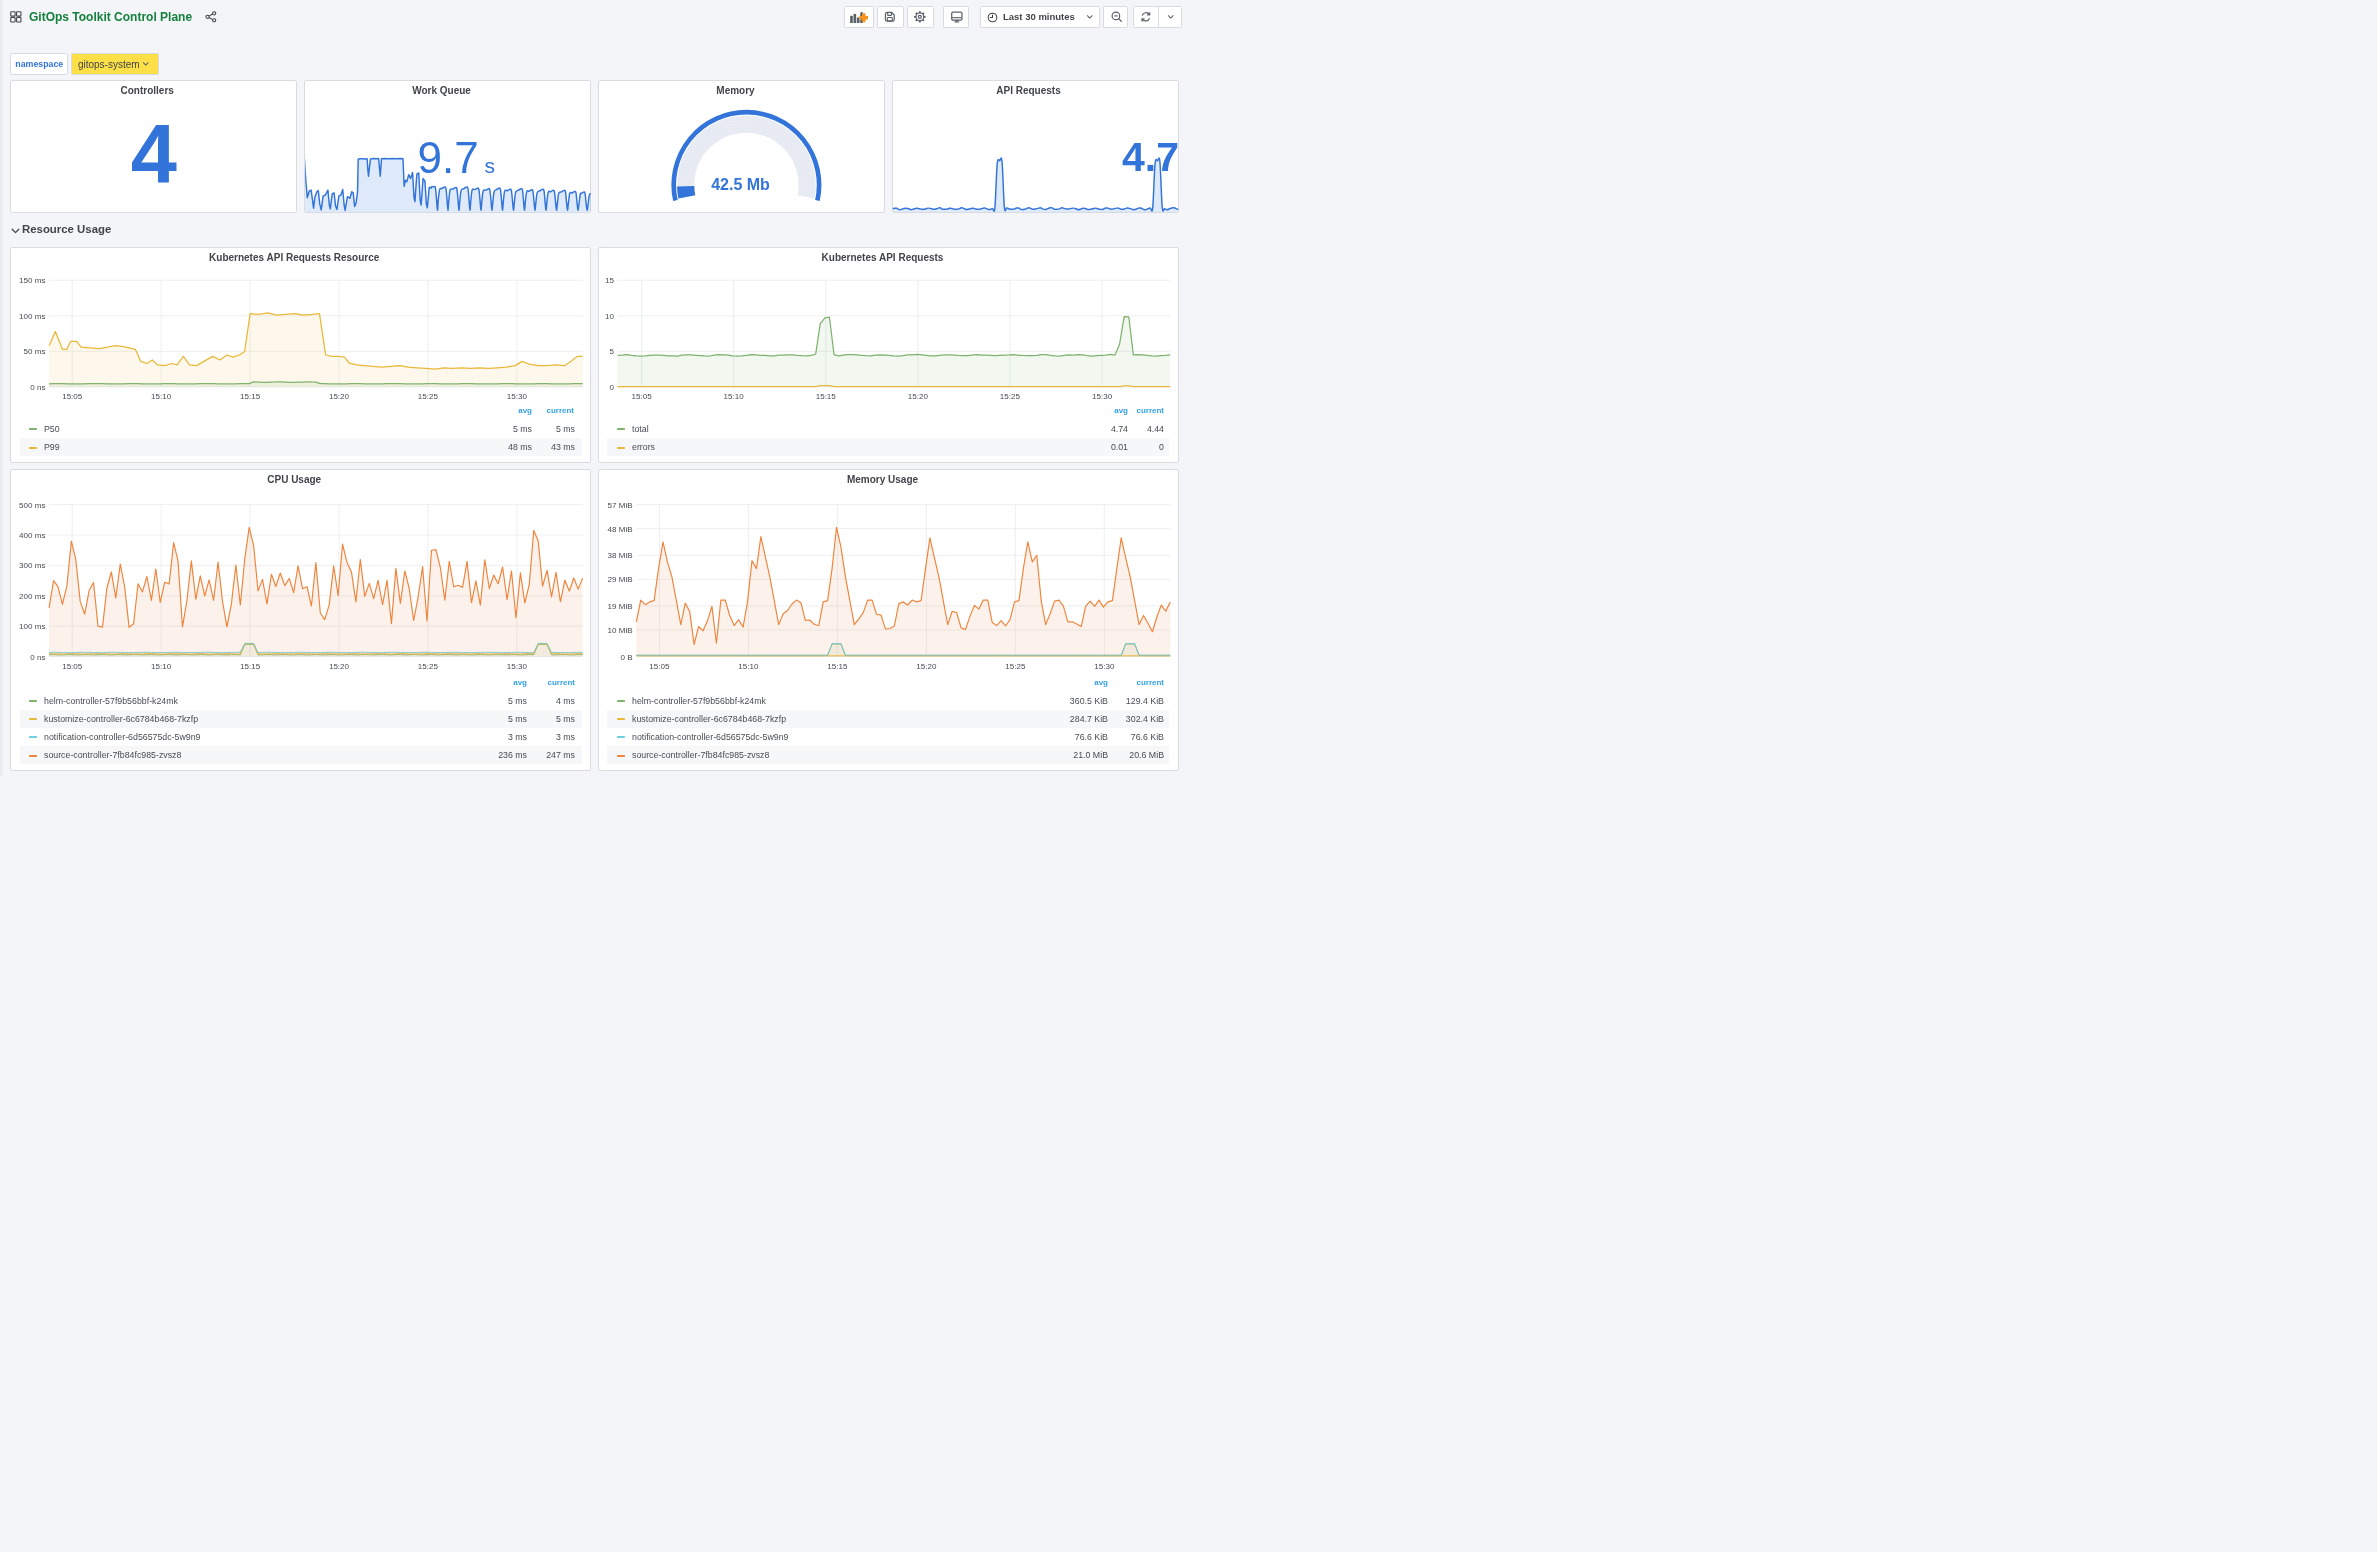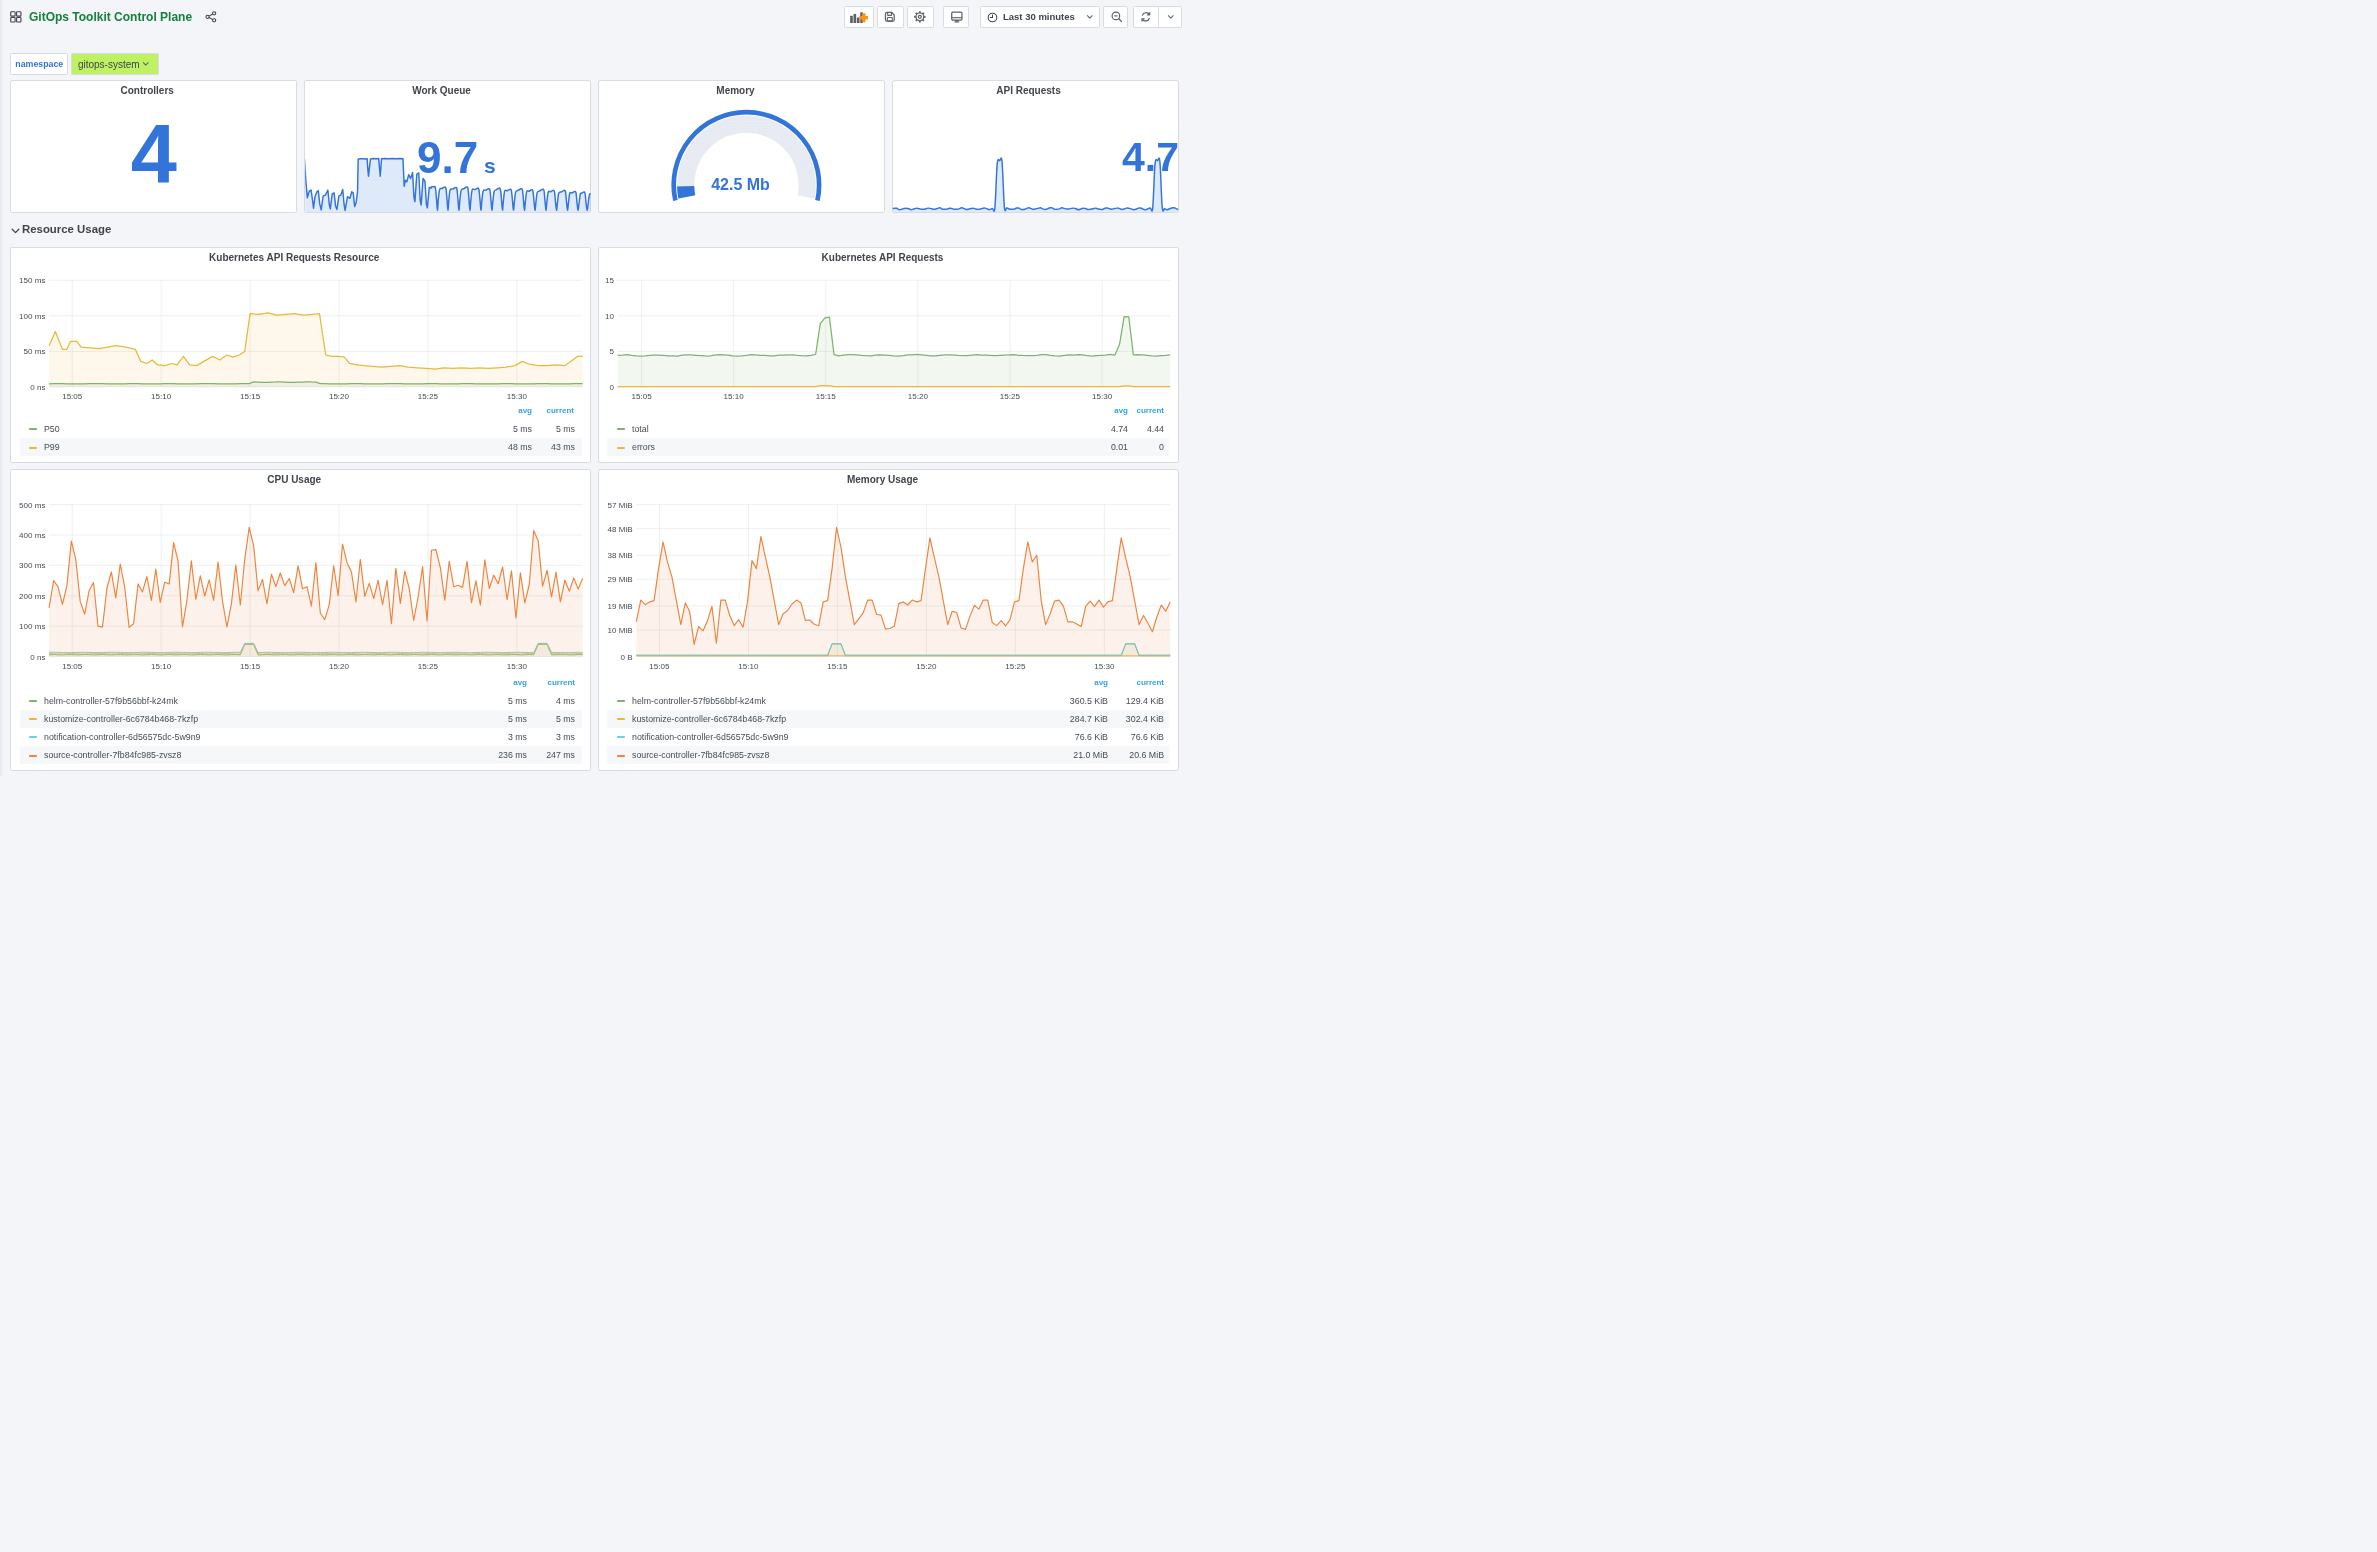--- a/index.html
+++ b/index.html
@@ -72,21 +72,21 @@
 <svg style="position:absolute;left:1140px;top:11px" width="11.7" height="11.7" viewBox="0 0 16 16" fill="none">
     <path d="M3.1 6.3 A5.4 5.4 0 0 1 12.9 4.9" stroke="#5a6169" stroke-width="1.7" fill="none"></path>
     <path d="M13.3 1.6 v3.6 h-3.6" stroke="#5a6169" stroke-width="1.7" fill="none" stroke-linejoin="round"></path>
     <path d="M12.9 9.7 A5.4 5.4 0 0 1 3.1 11.1" stroke="#5a6169" stroke-width="1.7" fill="none"></path>
     <path d="M2.7 14.4 v-3.6 h3.6" stroke="#5a6169" stroke-width="1.7" fill="none" stroke-linejoin="round"></path>
   </svg>
 <svg style="position:absolute;left:1166px;top:12px" width="9.5" height="9.5" viewBox="0 0 16 16" fill="none">
     <path d="M4 6.2 L8 10.2 L12 6.2" stroke="#5a6169" stroke-width="1.7" stroke-linecap="round" stroke-linejoin="round"></path>
   </svg>
 <div style="position:absolute;left:10.3px;top:53px;width:58px;height:22px;background:#fff;border:0.7px solid #d8dbe0;border-radius:1.5px;display:flex;align-items:center;justify-content:center;font-size:8.8px;font-weight:700;color:#3274d9">namespace</div>
-<div style="position:absolute;left:71px;top:53px;width:88px;height:22px;background:#bef264;border:0.7px solid #d8dbe0;border-radius:1.5px;display:flex;align-items:center;font-size:10px;color:#41444b">
+<div style="position:absolute;left:71px;top:53px;width:88px;height:22px;background:#fde047;border:0.7px solid #d8dbe0;border-radius:1.5px;display:flex;align-items:center;font-size:10px;color:#41444b">
     <span style="margin-left:5.9px">gitops-system</span>
   </div>
 <svg style="position:absolute;left:141px;top:59px" width="9.5" height="9.5" viewBox="0 0 16 16" fill="none">
     <path d="M4 6.2 L8 10.2 L12 6.2" stroke="#5a6169" stroke-width="1.7" stroke-linecap="round" stroke-linejoin="round"></path>
   </svg>
 <div class="panel" style="left:10.3px;top:80px;width:287px;height:133px"></div>
 <div class="ptitle" style="left:3.7px;top:85px;width:287px">Controllers</div>
 <div class="panel" style="left:304px;top:80px;width:287px;height:133px"></div>
 <div class="ptitle" style="left:298px;top:85px;width:287px">Work Queue</div>
 <div class="panel" style="left:598px;top:80px;width:287px;height:133px"></div>
@@ -115,21 +115,21 @@
         <rect width="4" height="4" fill="#e9ecf2"></rect>
         <circle cx="1" cy="1" r="0.45" fill="#ccd8ee"></circle>
         <circle cx="3" cy="3" r="0.45" fill="#ccd8ee"></circle>
       </pattern>
     </defs>
     <path d="M922.02,273.92 A99.30,99.30 0 1 1 1115.98,273.92" fill="none" stroke="#3274d9" stroke-width="6.4"></path>
     <path d="M937.61,268.86 A83.00,83.00 0 1 1 1100.39,268.86" fill="none" stroke="url(#dots)" stroke-width="23.5"></path>
     <path d="M937.61,268.86 A83.00,83.00 0 0 1 936.02,254.34" fill="none" stroke="#3274d9" stroke-width="23.5"></path>
 </svg>
 <div style="position:absolute;left:10.3px;top:127px;width:287px;text-align:center;font-size:83px;font-weight:700;color:#3274d9;line-height:56px">4</div>
-<div style="position:absolute;left:304px;top:143px;width:287px;text-align:center;font-weight:700;color:#3274d9;font-size:44px;padding-left:17.6px;box-sizing:border-box;line-height:29px">9.7<span style="font-size:21px"> s</span></div>
+<div style="position:absolute;left:304px;top:143px;width:287px;text-align:center;font-weight:400;color:#3274d9;font-size:44px;padding-left:17.6px;box-sizing:border-box;line-height:29px">9.7<span style="font-size:21px"> s</span></div>
 <div style="position:absolute;left:598px;top:178px;width:285px;text-align:center;font-size:16px;font-weight:700;color:#3274d9;line-height:14.6px">42.5 Mb</div>
 <div style="position:absolute;left:892px;top:143px;width:287px;text-align:right;font-size:41px;font-weight:700;color:#3274d9;line-height:29px">4.7</div>
 <svg style="position:absolute;left:10.3px;top:226px" width="11" height="11" viewBox="0 0 16 16" fill="none">
     <path d="M3.2 4.8 L8 9.6 L12.8 4.8" stroke="#41444b" stroke-width="1.9" stroke-linecap="round" stroke-linejoin="round"></path>
   </svg>
 <div style="position:absolute;left:22px;top:223px;font-size:11.4px;font-weight:700;color:#41444b">Resource Usage</div>
 <div class="panel" style="left:10.3px;top:247px;width:581px;height:216px"></div>
 <div class="ptitle" style="left:3.7px;top:252px;width:581px">Kubernetes API Requests Resource</div>
 <div class="panel" style="left:598px;top:247px;width:581px;height:216px"></div>
 <div class="ptitle" style="left:592px;top:252px;width:581px">Kubernetes API Requests</div>

